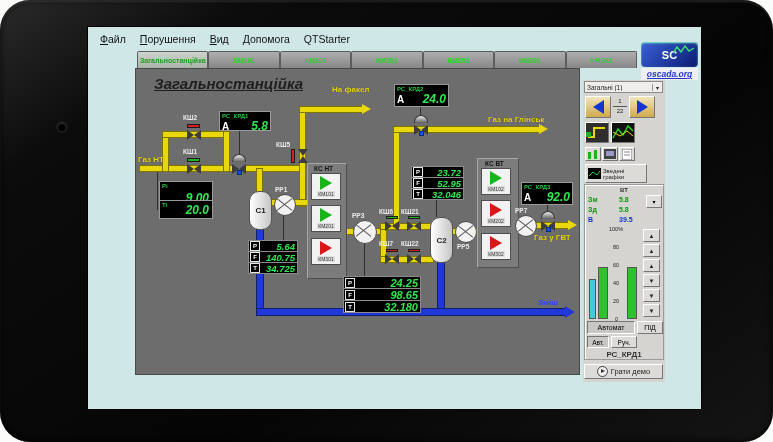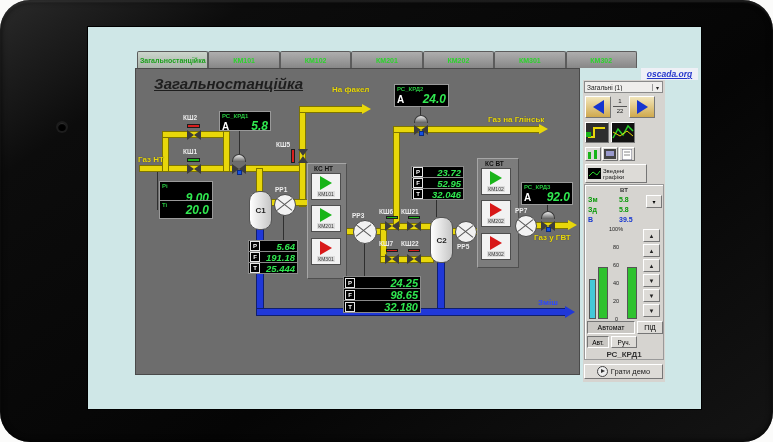--- a/index.html
+++ b/index.html
@@ -127,32 +127,45 @@
 </style>
 </head>
 <body>
 
 <div id="photo">
  <div id="tablet">
   <div id="camera" class="a"></div>
 
   <div id="screen" class="a">
 
+    <div id="menubar" class="a">
+      <span class="mi">Файл</span>
+      <span class="mi">Порушення</span>
+      <span class="mi">Вид</span>
+      <span class="mi">Допомога</span>
+      <span class="mi nou">QTStarter</span>
+    </div>
 
     <div id="tabbar" class="a">
       <div class="tab sel">Загальностанційка</div>
       <div class="tab">КМ101</div>
       <div class="tab">КМ102</div>
       <div class="tab">КМ201</div>
       <div class="tab">КМ202</div>
       <div class="tab">КМ301</div>
       <div class="tab">КМ302</div>
     </div>
 
     <div id="logo" class="a">
+      <div class="top">
+        <span>SC</span>
+        <svg class="wave" viewBox="0 0 22 10">
+          <polyline points="0,8 4,2 8,7 12,1 16,6 21,3" fill="none" stroke="#39e06a" stroke-width="1.4"></polyline>
+        </svg>
+      </div>
       <div class="site">oscada.org</div>
     </div>
 
     <div id="mnemo" class="a">
       <div id="mnemo-title" class="a">Загальностанційка</div>
 
       <i class="a py" style="left:4px;top:97px;width:92px;height:5px"></i>
       <i class="a py" style="left:27px;top:63px;width:5px;height:39px"></i>
       <i class="a py" style="left:27px;top:63px;width:66px;height:5px"></i>
       <i class="a py" style="left:88px;top:63px;width:5px;height:39px"></i>
@@ -338,25 +351,25 @@
               <span class="pval">32.180</span>
             </div>
       </div>
       <div class="a pft" style="left:112px;top:172px;width:50px">
         <div class="prow">
               <span class="chip">P</span>
               <span class="pval">5.64</span>
             </div>
         <div class="prow">
               <span class="chip">F</span>
-              <span class="pval">191.18</span>
+              <span class="pval">140.75</span>
             </div>
         <div class="prow">
               <span class="chip">T</span>
-              <span class="pval">25.444</span>
+              <span class="pval">34.725</span>
             </div>
       </div>
     </div>
 
     <div id="rpanel" class="a">
       <div id="combo" class="a">
         <span class="ct">Загальні (1)</span>
         <span class="ca">▾</span>
       </div>
       <div class="a b3 navbtn" style="left:2px;top:16px;width:26px;height:22px">

